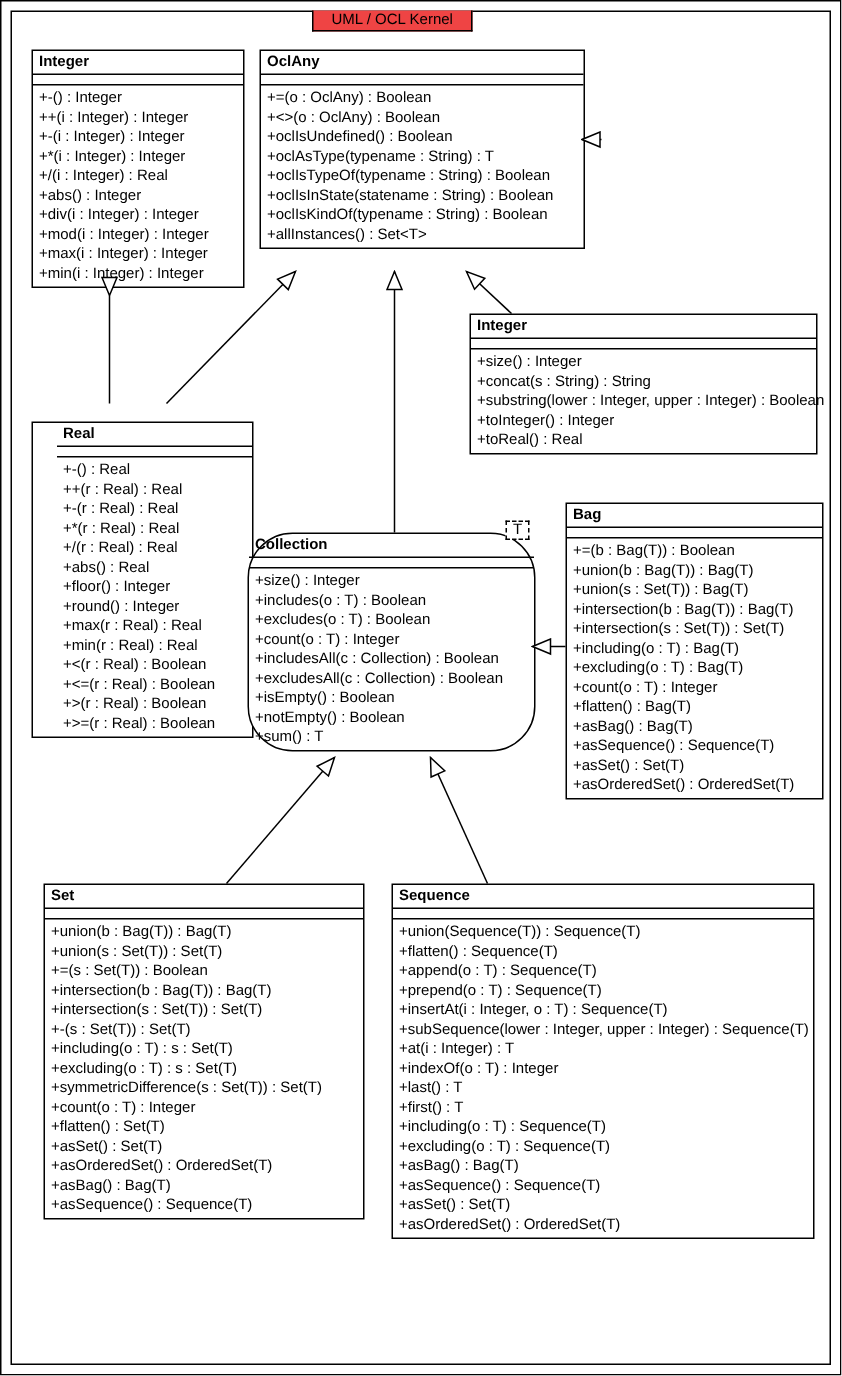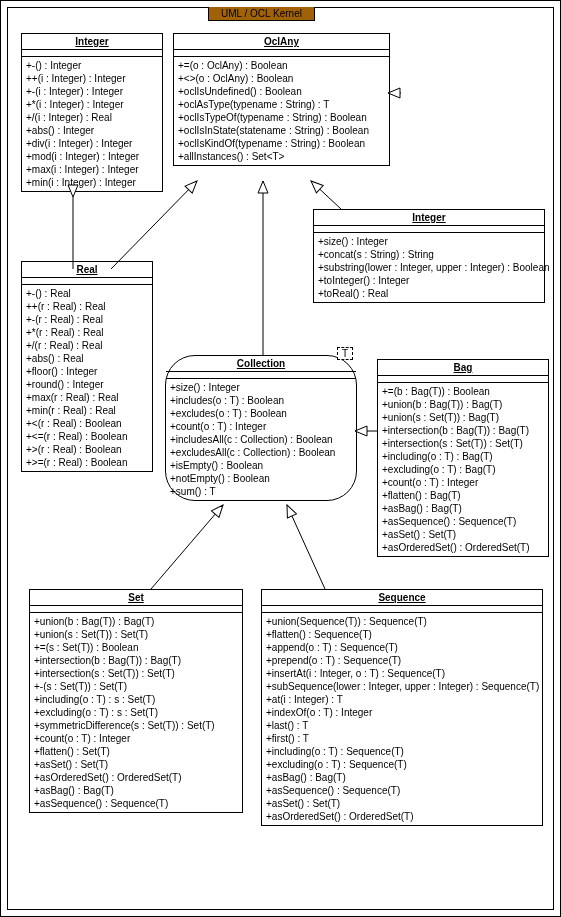--- a/index.html
+++ b/index.html
@@ -21,38 +21,37 @@
   left: 6px;
   top: 6px;
   right: 6px;
   bottom: 6px;
   border: 1px solid #000;
 }
 .title-tab {
   position: absolute;
   left: 200px;
   top: -1px;
-  background: #a16207;
+  background: #ef4444;
   border: 1px solid #000;
   border-top: none;
   padding: 1px 12px;
   font-size: 10px;
 }
 .class-box {
   position: absolute;
   border: 1px solid #000;
   background: #fff;
   font-size: 10px;
 }
 .class-name {
-  text-align: center;
+  text-align: left;
   font-weight: bold;
   border-bottom: 1px solid #000;
   padding: 2px 4px;
-  text-decoration: underline;
 }
 .class-body {
   padding: 2px 4px;
   line-height: 1.3;
 }
 .class-body div {
   white-space: nowrap;
 }
 .empty-section {
   height: 6px;
@@ -119,21 +118,21 @@
     <div class="empty-section"></div>
     <div class="class-body">
         <div>+size() : Integer</div>
         <div>+concat(s : String) : String</div>
         <div>+substring(lower : Integer, upper : Integer) : Boolean</div>
         <div>+toInteger() : Integer</div>
         <div>+toReal() : Real</div>
       </div>
   </div>
 
-  <div class="class-box" style="left:20px; top:260px; width:130px;">
+  <div class="class-box" style="left:20px; top:280px; width:130px;padding-left:16px;">
     <div class="class-name">Real</div>
     <div class="empty-section"></div>
     <div class="class-body">
         <div>+-() : Real</div>
         <div>++(r : Real) : Real</div>
         <div>+-(r : Real) : Real</div>
         <div>+*(r : Real) : Real</div>
         <div>+/(r : Real) : Real</div>
         <div>+abs() : Real</div>
         <div>+floor() : Integer</div>
@@ -157,21 +156,21 @@
         <div>+count(o : T) : Integer</div>
         <div>+includesAll(c : Collection) : Boolean</div>
         <div>+excludesAll(c : Collection) : Boolean</div>
         <div>+isEmpty() : Boolean</div>
         <div>+notEmpty() : Boolean</div>
         <div>+sum() : T</div>
       </div>
   </div>
   <div class="template" style="left:336px; top:346px;">T</div>
 
-  <div class="class-box" style="left:376px; top:334px; width:170px;margin-top:24px;">
+  <div class="class-box" style="left:376px; top:334px; width:170px;">
     <div class="class-name">Bag</div>
     <div class="empty-section"></div>
     <div class="class-body">
         <div>+=(b : Bag(T)) : Boolean</div>
         <div>+union(b : Bag(T)) : Bag(T)</div>
         <div>+union(s : Set(T)) : Bag(T)</div>
         <div>+intersection(b : Bag(T)) : Bag(T)</div>
         <div>+intersection(s : Set(T)) : Set(T)</div>
         <div>+including(o : T) : Bag(T)</div>
         <div>+excluding(o : T) : Bag(T)</div>

